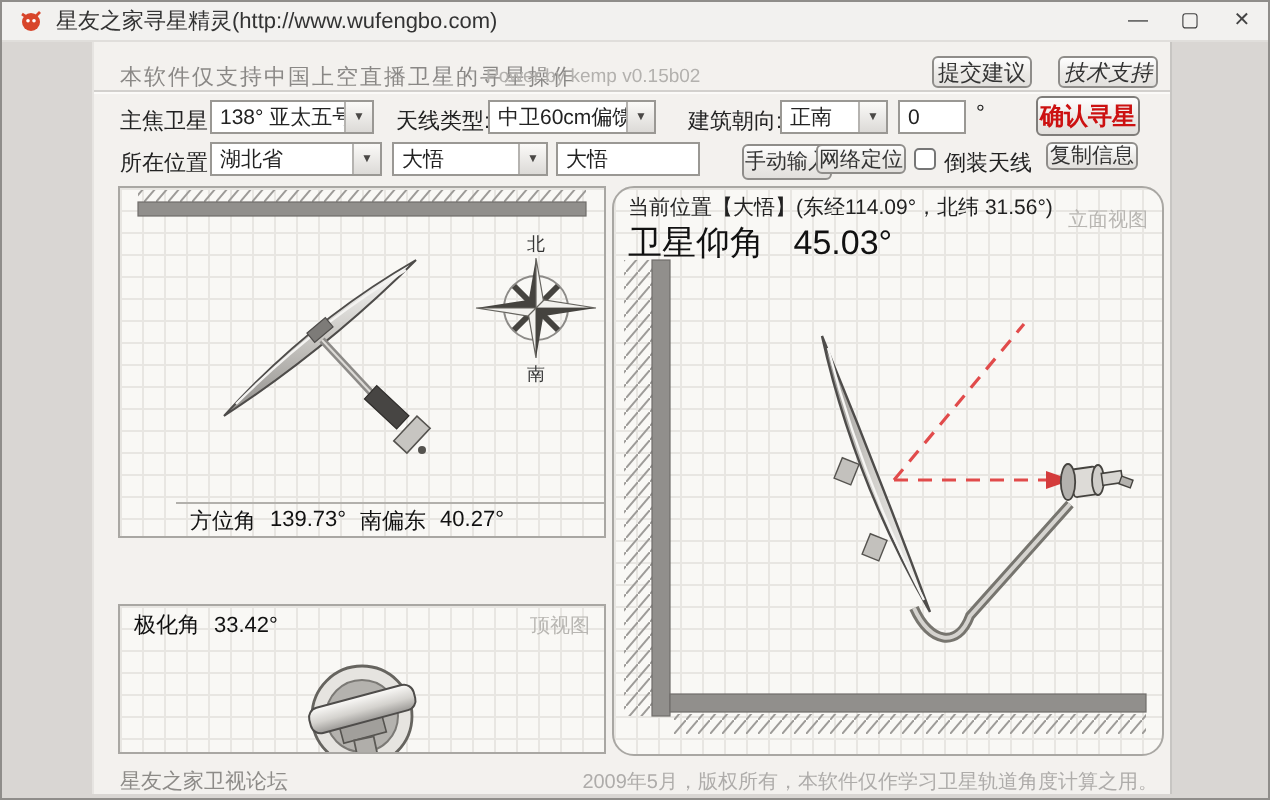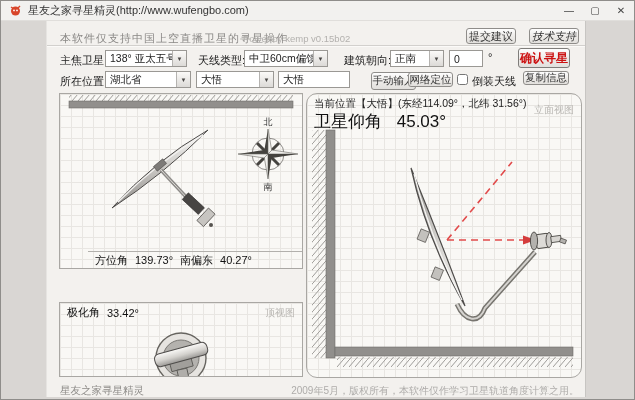--- a/index.html
+++ b/index.html
@@ -240,16 +240,16 @@
         </g>
       </svg>
       <div class="pc-line1">当前位置【大悟】(东经114.09°，北纬 31.56°)</div>
       <div class="pc-line2">
         <span>卫星仰角</span>
         <span class="v">45.03°</span>
       </div>
       <span class="viewtag pc-view">立面视图</span>
     </div>
 
-    <span class="status-left">星友之家寻星精灵</span>
+    <span class="status-left">星友之家卫视论坛</span>
     <span class="status-right">2009年5月，版权所有，本软件仅作学习卫星轨道角度计算之用。</span>
   </div>
 </div>
 
 </body></html>

